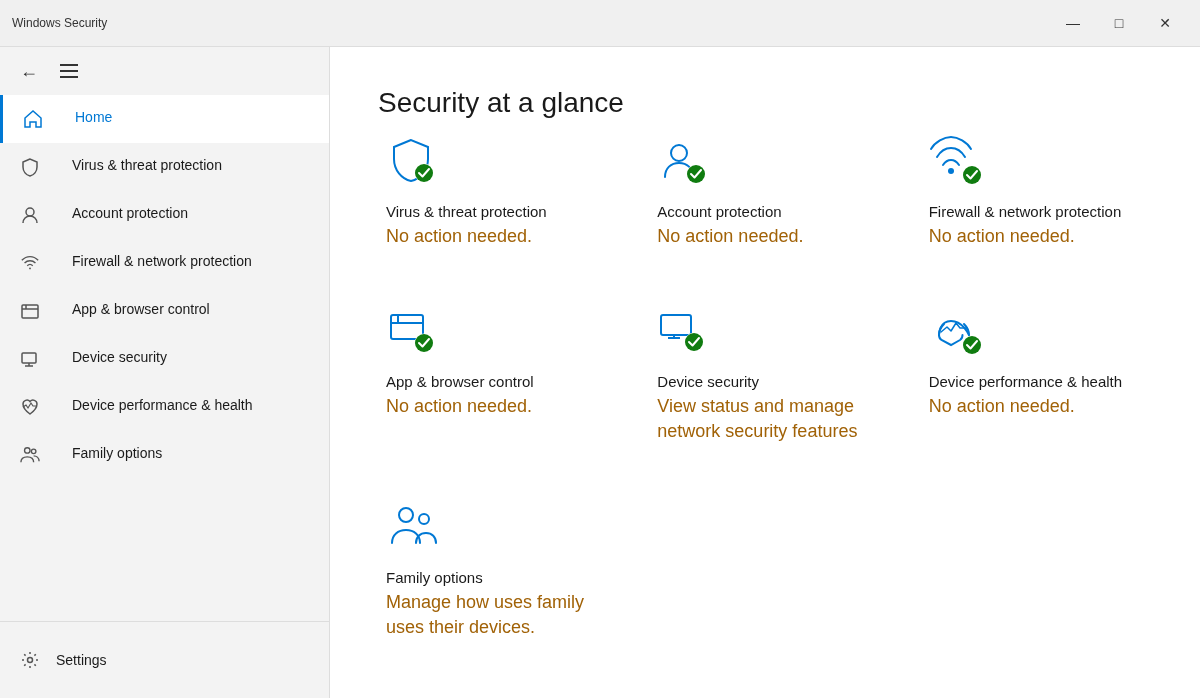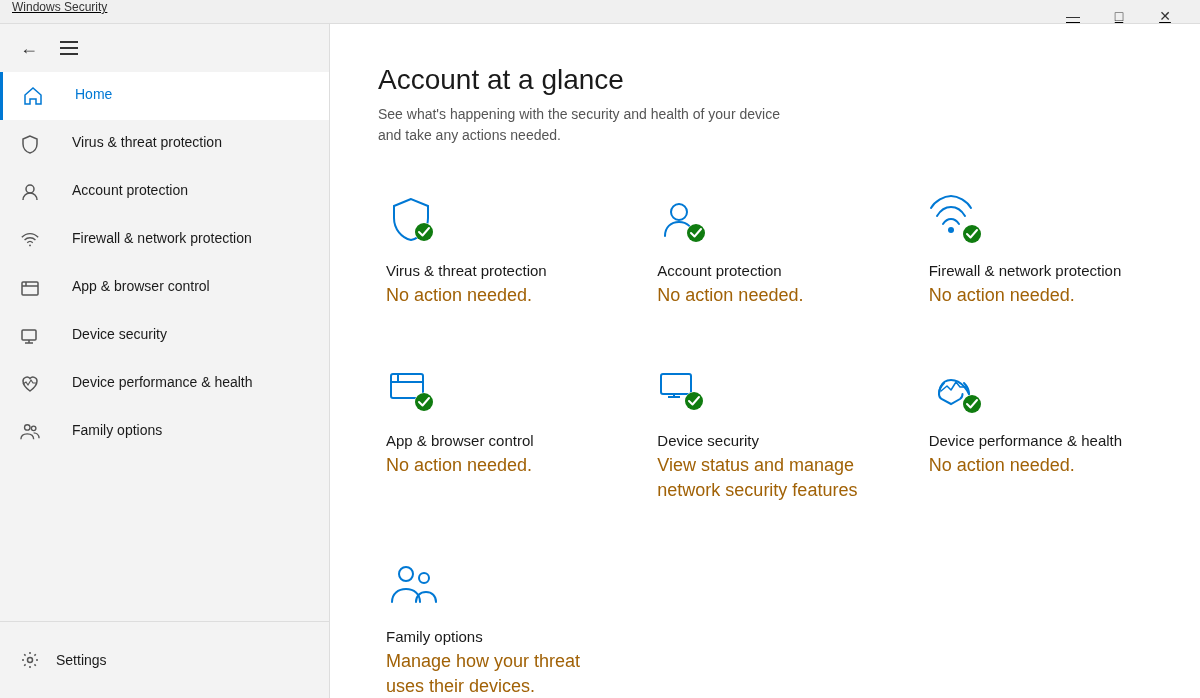--- a/index.html
+++ b/index.html
@@ -1,22 +1,22 @@
 <!DOCTYPE html>
 <html><head>
   <meta charset="utf-8">
   <style>
     * { margin: 0; padding: 0; box-sizing: border-box; }
     body { font-family: 'Segoe UI', Arial, sans-serif; background: #fff; width: 1200px; height: 698px; overflow: hidden; display: flex; flex-direction: column; }
 
     
     .titlebar {
-      display: flex; align-items: flex-start; justify-content: space-between;
-      background: #f0f0f0; height: 24px; padding: 0 12px;
-      border-bottom: 1px solid #ddd; flex-shrink: 0; text-decoration: underline;
+      display: flex; align-items: center; justify-content: space-between;
+      background: #f0f0f0; height: 47px; padding: 0 12px;
+      border-bottom: 1px solid #ddd; flex-shrink: 0;
     }
     .titlebar-title { font-size: 12px; color: #333; }
     .titlebar-controls { display: flex; gap: 0; }
     .titlebar-btn {
       width: 46px; height: 32px; display: flex; align-items: center; justify-content: center;
       font-size: 14px; color: #333; cursor: pointer; background: transparent;
       border: none;
     }
 
     
@@ -193,24 +193,21 @@
         <svg width="20" height="20" viewBox="0 0 20 20" fill="none" stroke="#555" stroke-width="1.5">
           <circle cx="10" cy="10" r="2.5"></circle>
           <path d="M10 2v2M10 16v2M2 10h2M16 10h2M4.2 4.2l1.4 1.4M14.4 14.4l1.4 1.4M4.2 15.8l1.4-1.4M14.4 5.6l1.4-1.4"></path>
         </svg>
       </span>
       <span>Settings</span>
     </div>
   </div>
 
   <div class="main-content">
-    <h1 class="page-title">Account at a glance</h1>
-    <p class="page-subtitle">
-      See what's happening with the security and health of your device<br>and take any actions needed.
-    </p>
+    <h1 class="page-title">Security at a glance</h1>
 
     <div class="security-grid">
 
       <div class="security-card">
         <div class="card-icon-wrap">
           <svg width="50" height="50" viewBox="0 0 50 50" fill="none">
             <path d="M25 5L8 12v12c0 11 7.5 20 17 22 9.5-2 17-11 17-22V12L25 5z" stroke="#0078d4" stroke-width="2" fill="none"></path>
             <circle cx="38" cy="38" r="9" fill="white" stroke="white" stroke-width="1"></circle>
             <circle cx="38" cy="38" r="9" fill="#107c10"></circle>
             <path d="M33 38l3.5 3.5L43 34" stroke="white" stroke-width="2" stroke-linecap="round" stroke-linejoin="round" fill="none"></path>
@@ -300,18 +297,18 @@
       <div class="security-card">
         <div class="card-icon-wrap" style="width:70px;">
           <svg width="65" height="50" viewBox="0 0 65 50" fill="none">
             <circle cx="20" cy="14" r="7" stroke="#0078d4" stroke-width="2" fill="none"></circle>
             <path d="M6 42c0-8 6-13 14-13s14 5 14 13" stroke="#0078d4" stroke-width="2" fill="none" stroke-linecap="round"></path>
             <circle cx="38" cy="18" r="5" stroke="#0078d4" stroke-width="2" fill="none"></circle>
             <path d="M30 42c0-6 4-10 10-10s10 4 10 10" stroke="#0078d4" stroke-width="2" fill="none" stroke-linecap="round"></path>
           </svg>
         </div>
         <div class="card-title">Family options</div>
-        <div class="card-desc">Manage how your threat uses their devices.</div>
+        <div class="card-desc">Manage how uses family uses their devices.</div>
       </div>
 
     </div>
   </div>
 </div>
 
 </body></html>

